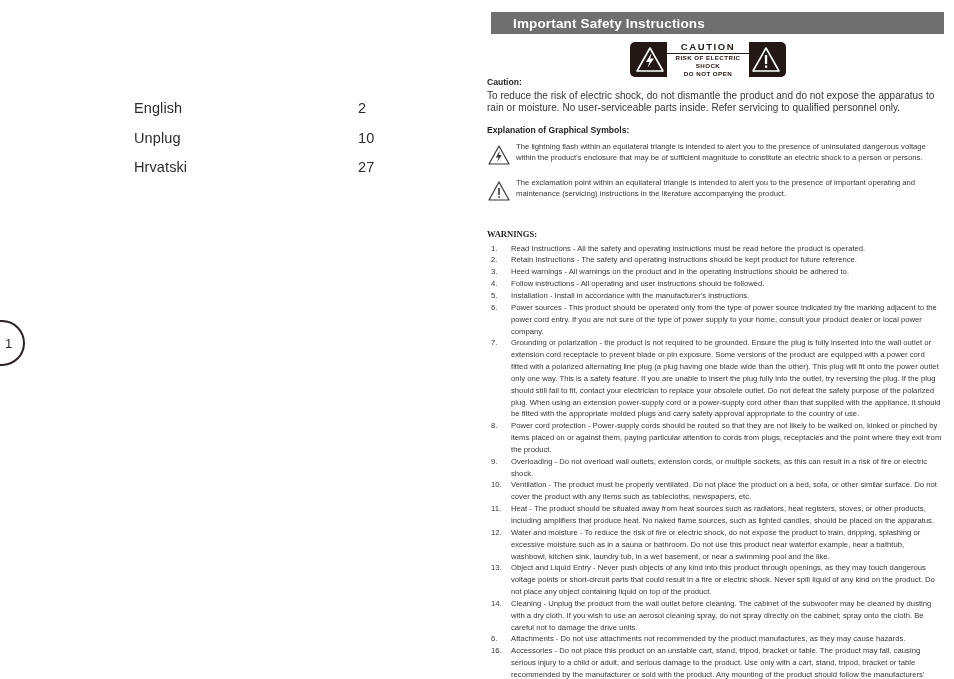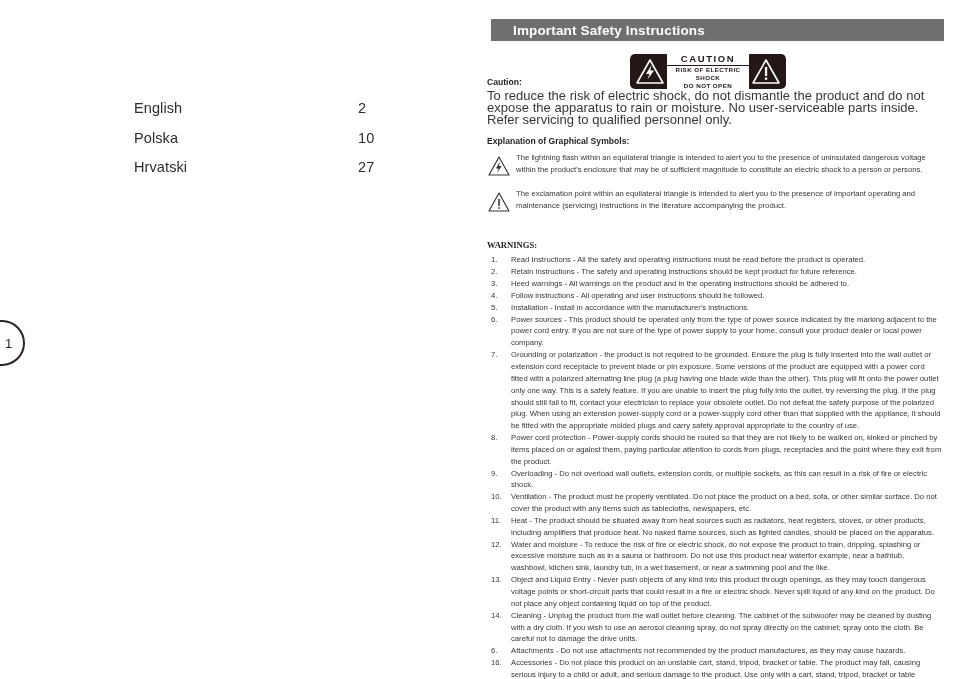--- a/index.html
+++ b/index.html
@@ -75,39 +75,39 @@
   
   #right-page {
     position: absolute;
     left: 477px; top: 0;
     width: 477px; height: 679px;
   }
 
   #header-bar {
     position: absolute;
     left: 14px;
-    top: 19px;
+    top: 12px;
     width: 453px;
     height: 22px;
     background: #6f6f6f;
     display: flex;
     align-items: center;
   }
   #header-title {
     color: #ffffff;
     font-size: 13.5px;
     font-weight: 700;
     letter-spacing: 0.15px;
     margin-left: 22px;
   }
 
   #caution-badge {
     position: absolute;
     left: 153px;
-    top: 54px;
+    top: 42px;
     width: 156px;
     height: 35px;
     background: #231815;
     border-radius: 5px;
     display: flex;
     align-items: center;
     justify-content: space-between;
     padding: 0 5px;
     box-sizing: border-box;
   }
@@ -158,21 +158,21 @@
     width: 455px;
   }
   .sec-head {
     font-size: 8.6px;
     font-weight: 700;
     color: #231f20;
     line-height: 13px;
     margin: 0 0 1px 0;
   }
   .para {
-    font-size: 13px;
+    font-size: 10px;
     font-weight: 400;
     color: #3a3537;
     line-height: 11.8px;
     margin: 0;
     letter-spacing: 0.02px;
   }
   .gap-sm { height: 7px; }
   .gap-md { height: 10px; }
 
   
@@ -233,21 +233,21 @@
 <body>
 
 <div id="left-page">
 
   <div id="toc-list">
     <div class="toc-row">
       <span class="toc-lang">English</span>
       <span class="toc-page">2</span>
     </div>
     <div class="toc-row">
-      <span class="toc-lang">Polska</span>
+      <span class="toc-lang">Unplug</span>
       <span class="toc-page">10</span>
     </div>
     <div class="toc-row">
       <span class="toc-lang">Hrvatski</span>
       <span class="toc-page">27</span>
     </div>
   </div>
 
   <div class="page-circle" id="left-page-circle">
     <span class="pc-num">1</span>

